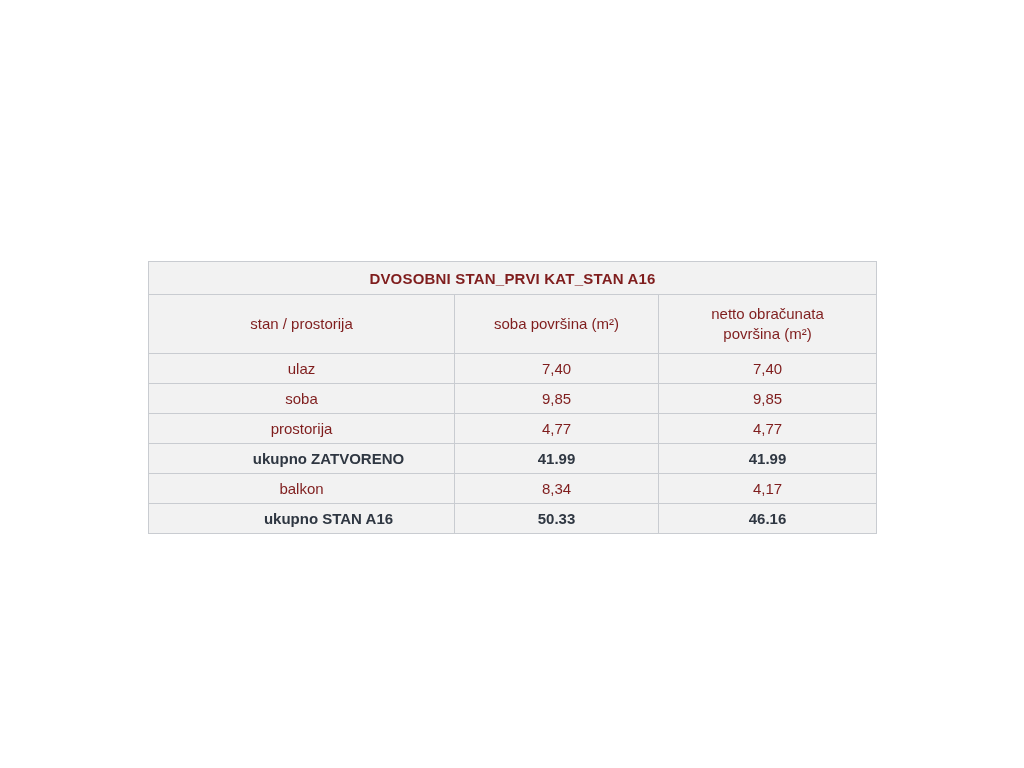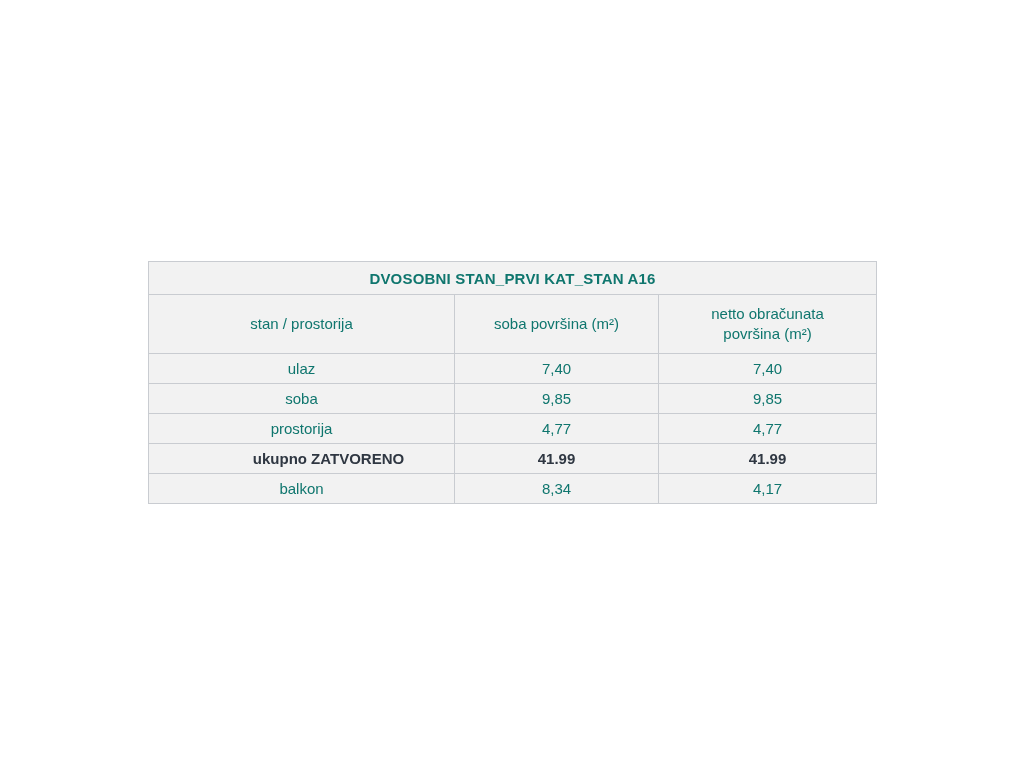--- a/index.html
+++ b/index.html
@@ -30,21 +30,21 @@
 
   table.spec {
     border-collapse: collapse;
     width: 728px;
     table-layout: fixed;
     background: #f2f2f2;
   }
 
   table.spec td {
     border: 1px solid #c9ccd1;
-    color: #0f766e;
+    color: #7f1d1d;
     font-size: 15px;
     padding: 0;
     background: #f2f2f2;
   }
 
   
   col.c1 { width: 306px; }
   col.c2 { width: 204px; }
   col.c3 { width: 218px; }
 
@@ -170,18 +170,23 @@
           <td class="num-cell">41.99</td>
           <td class="num-cell">41.99</td>
         </tr>
 
         <tr>
           <td class="room-cell">balkon</td>
           <td class="num-cell">8,34</td>
           <td class="num-cell">4,17</td>
         </tr>
 
+        <tr class="total">
+          <td class="room-cell">ukupno STAN A16</td>
+          <td class="num-cell">50.33</td>
+          <td class="num-cell">46.16</td>
+        </tr>
       </tbody>
     </table>
   </div>
 
 
 </div>
 
 </body></html>

